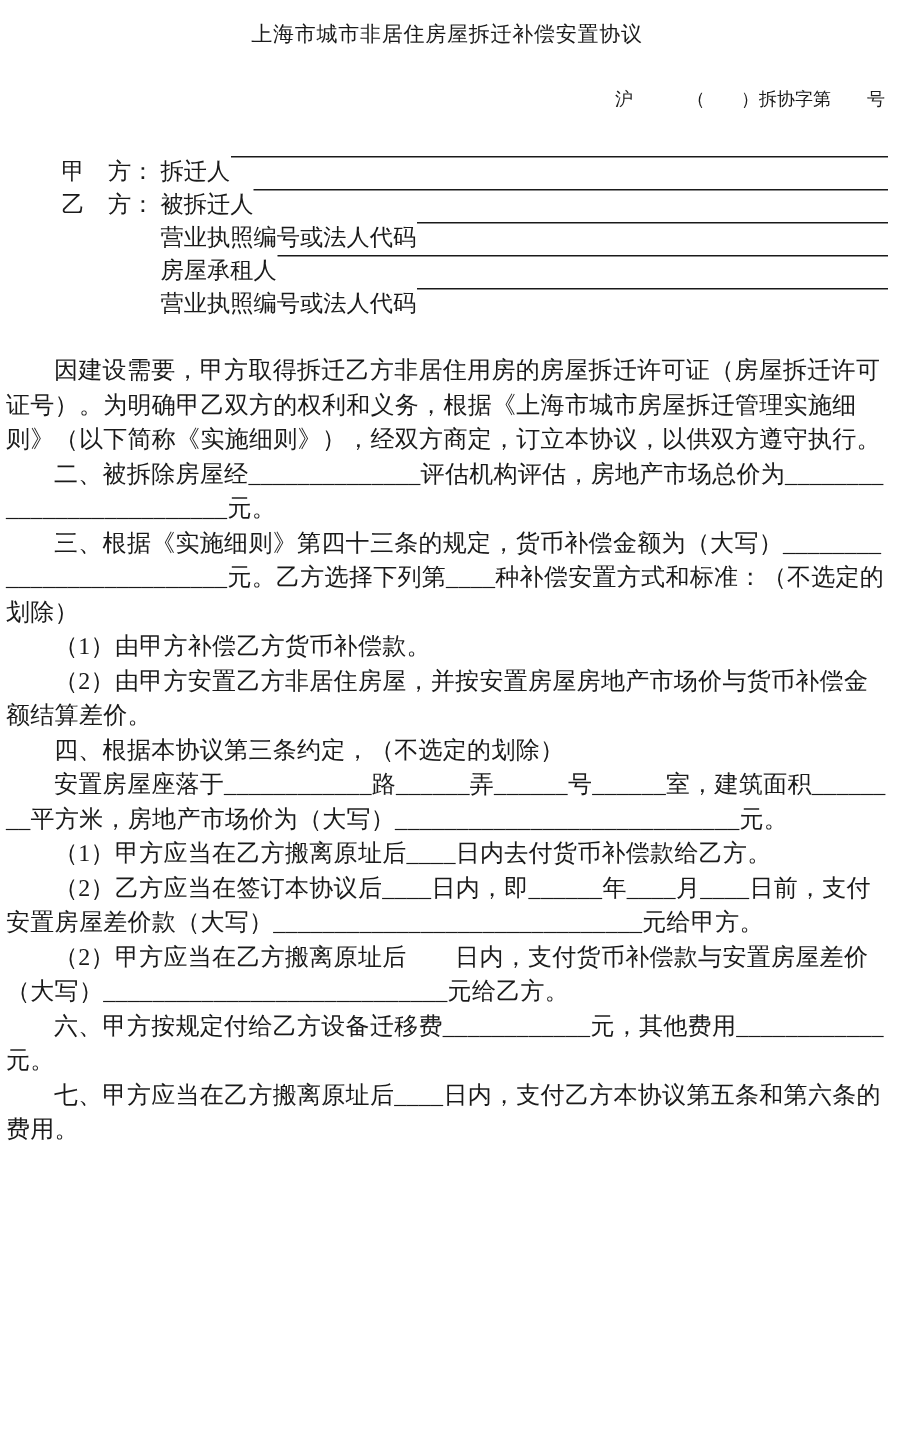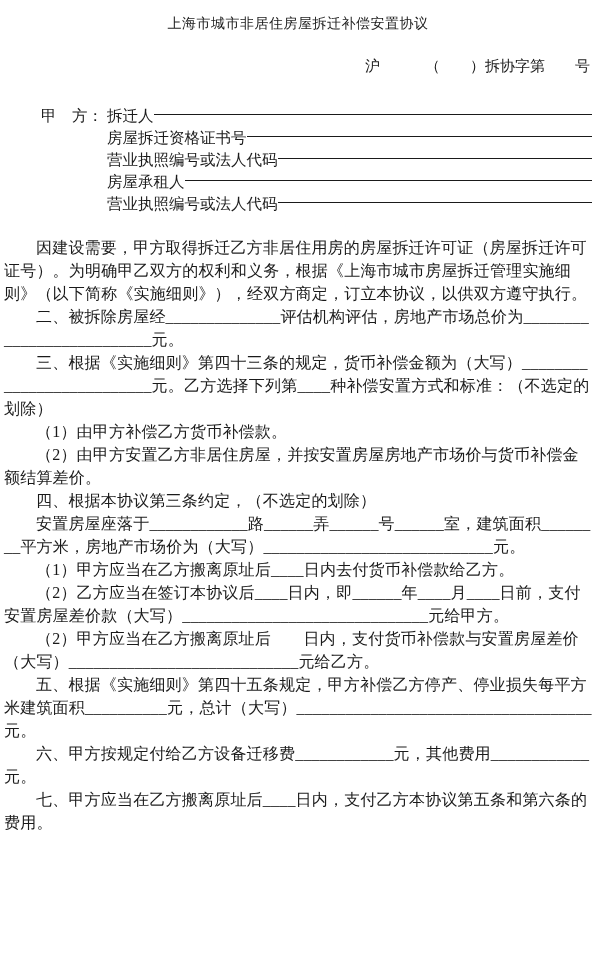--- a/index.html
+++ b/index.html
@@ -22,32 +22,32 @@
   }
   .doc-title {
     text-align: center;
     font-size: 14px;
     line-height: 20px;
     margin-top: 4px;
     letter-spacing: 0.5px;
   }
   .doc-no {
     text-align: right;
-    font-size: 15px;
+    font-size: 12px;
     line-height: 20px;
     margin-top: 22px;
     white-space: pre;
     padding-right: 2px;
   }
   .parties {
     margin: 28px 0 0 37px;
   }
   .party-row {
     display: flex;
-    align-items: center;
+    align-items: flex-start;
     height: 22px;
     line-height: 21px;
     font-size: 15.5px;
   }
   .party-label {
     flex: none;
     width: 66px;
     white-space: pre;
   }
   .party-field {
@@ -82,26 +82,26 @@
   <div class="doc-no">沪　　　（　　）拆协字第　　号</div>
 
   <div class="parties">
   <div class="party-row">
     <span class="party-label">甲　方：</span>
     <span class="party-field">拆迁人</span>
     <span class="party-line"></span>
   </div>
 
 
+
   <div class="party-row">
-    <span class="party-label"></span>
-    <span class="party-field">房屋拆迁资格证书号</span>
+    <span class="party-label">乙　方：</span>
+    <span class="party-field">被拆迁人</span>
     <span class="party-line"></span>
   </div>
-
 
 
   <div class="party-row">
     <span class="party-label"></span>
     <span class="party-field">营业执照编号或法人代码</span>
     <span class="party-line"></span>
   </div>
 
   <div class="party-row">
     <span class="party-label"></span>
@@ -131,21 +131,20 @@
   <p>四、根据本协议第三条约定，（不选定的划除）</p>
 
   <p>安置房屋座落于____________路______弄______号______室，建筑面积________平方米，房地产市场价为（大写）____________________________元。</p>
 
   <p>（1）甲方应当在乙方搬离原址后____日内去付货币补偿款给乙方。</p>
 
   <p>（2）乙方应当在签订本协议后____日内，即______年____月____日前，支付安置房屋差价款（大写）______________________________元给甲方。</p>
 
   <p>（2）甲方应当在乙方搬离原址后　　日内，支付货币补偿款与安置房屋差价（大写）____________________________元给乙方。</p>
 
-  <p>五、根据《实施细则》第四十五条规定，甲方补偿乙方停产、停业损失每平方米建筑面积__________元，总计（大写）____________________________________元。</p>
 
   <p>六、甲方按规定付给乙方设备迁移费____________元，其他费用____________元。</p>
 
   <p>七、甲方应当在乙方搬离原址后____日内，支付乙方本协议第五条和第六条的费用。</p>
 
 </div>
 
 </div>
 
 </body></html>

